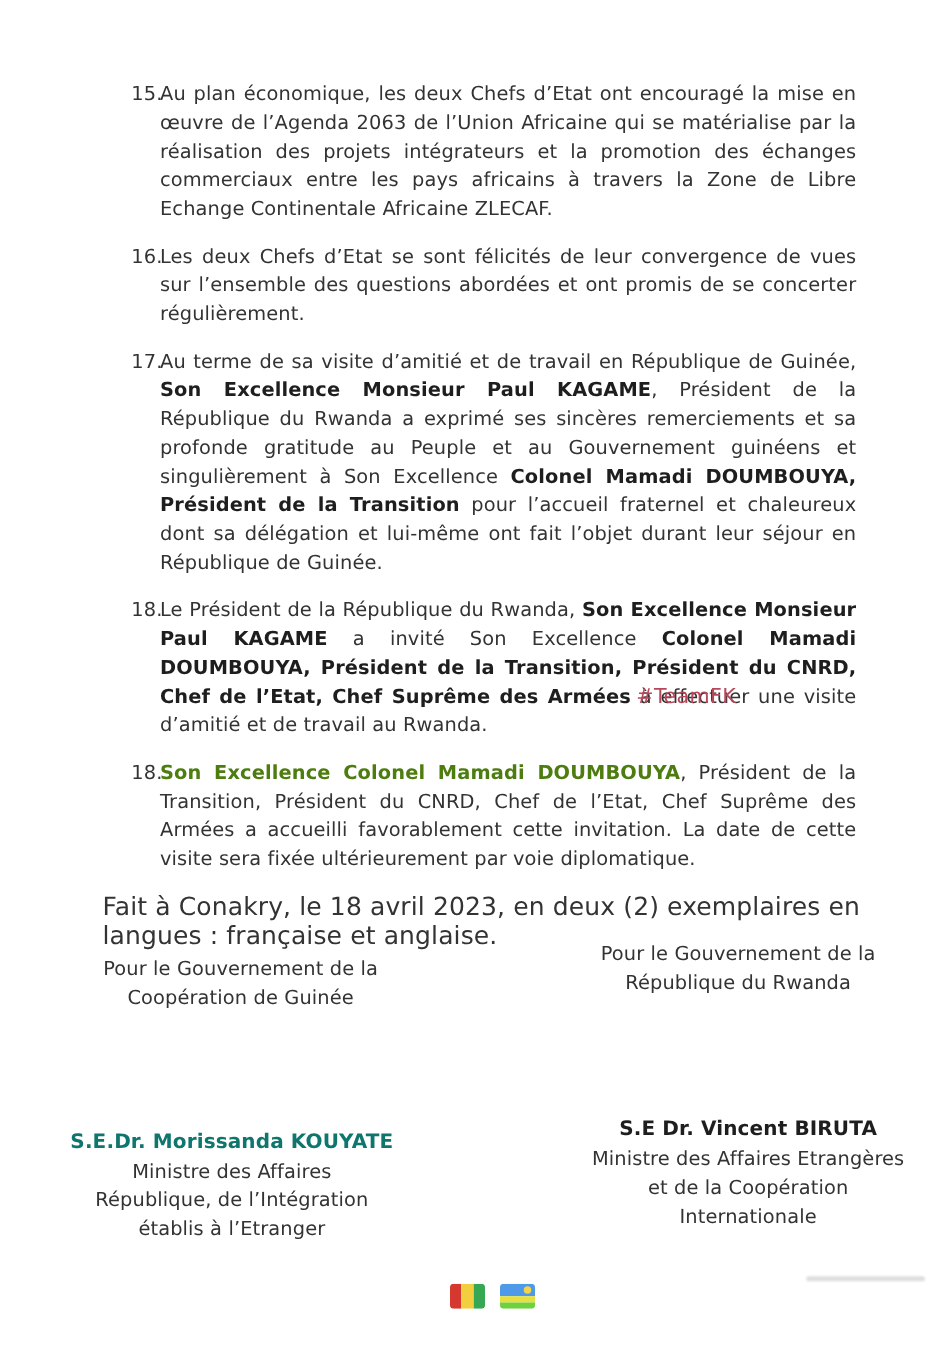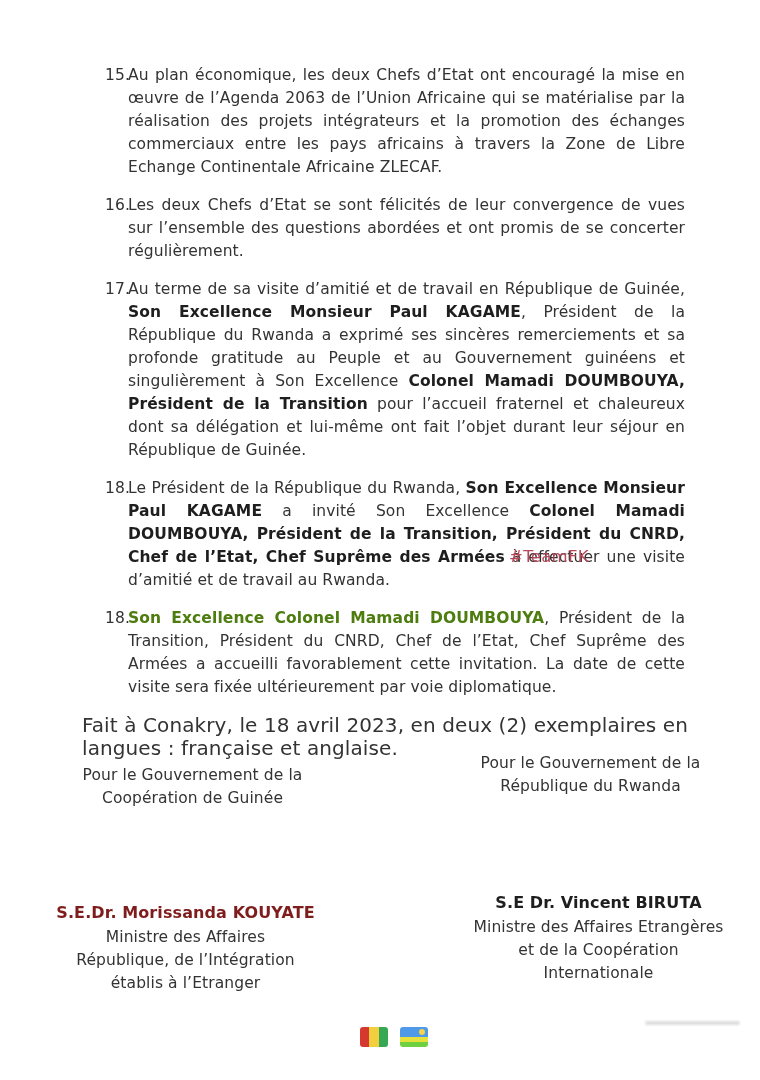--- a/index.html
+++ b/index.html
@@ -103,21 +103,21 @@
     <div>Pour le Gouvernement de la</div>
     <div>Coopération de Guinée</div>
   </div>
 
   <div class="sig-header right">
     <div>Pour le Gouvernement de la</div>
     <div>République du Rwanda</div>
   </div>
 
   <div class="sig-block left">
-    <div class="sig-name" style="color: #7f1d1d;">S.E.Dr. Morissanda KOUYATE</div>
+    <div class="sig-name" style="color: #0f766e;">S.E.Dr. Morissanda KOUYATE</div>
     <div>Ministre des Affaires</div>
     <div>République, de l’Intégration</div>
     <div>établis à l’Etranger</div>
   </div>
 
   <div class="sig-block right">
     <div class="sig-name" style="color: rgb(30, 30, 30);">S.E Dr. Vincent BIRUTA</div>
     <div>Ministre des Affaires Etrangères</div>
     <div>et de la Coopération</div>
     <div>Internationale</div>

